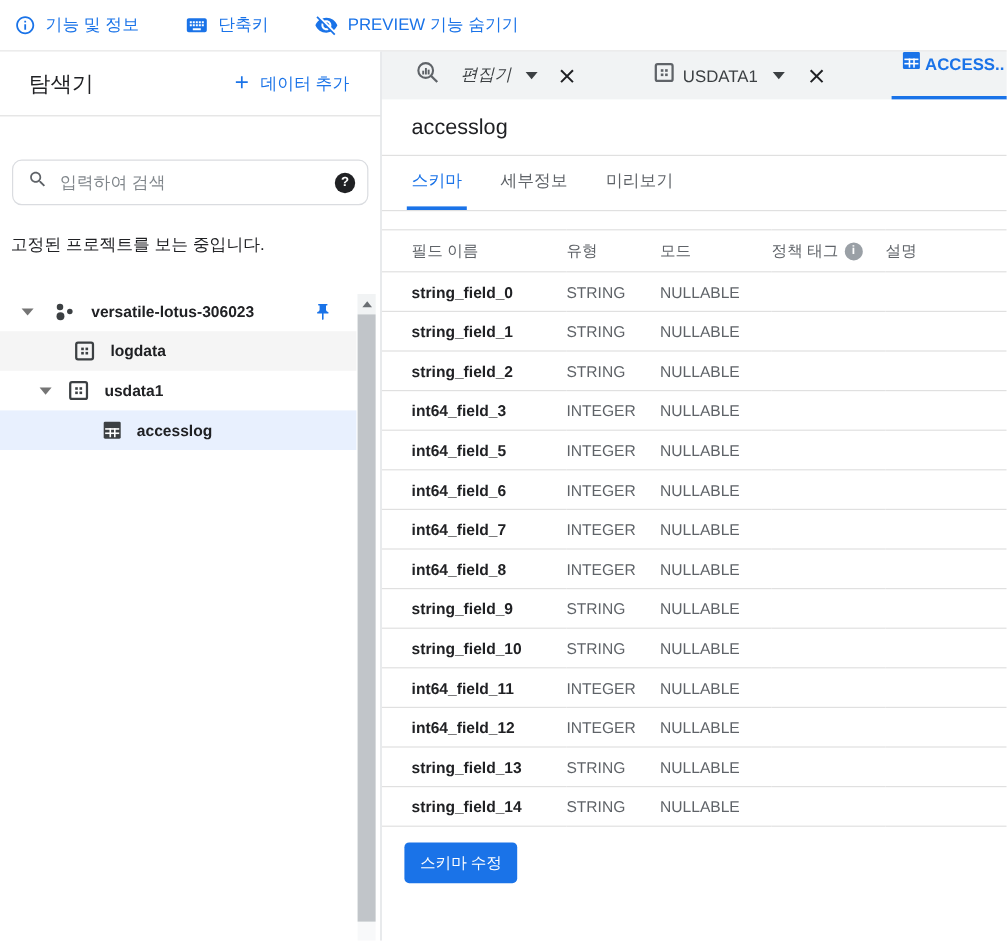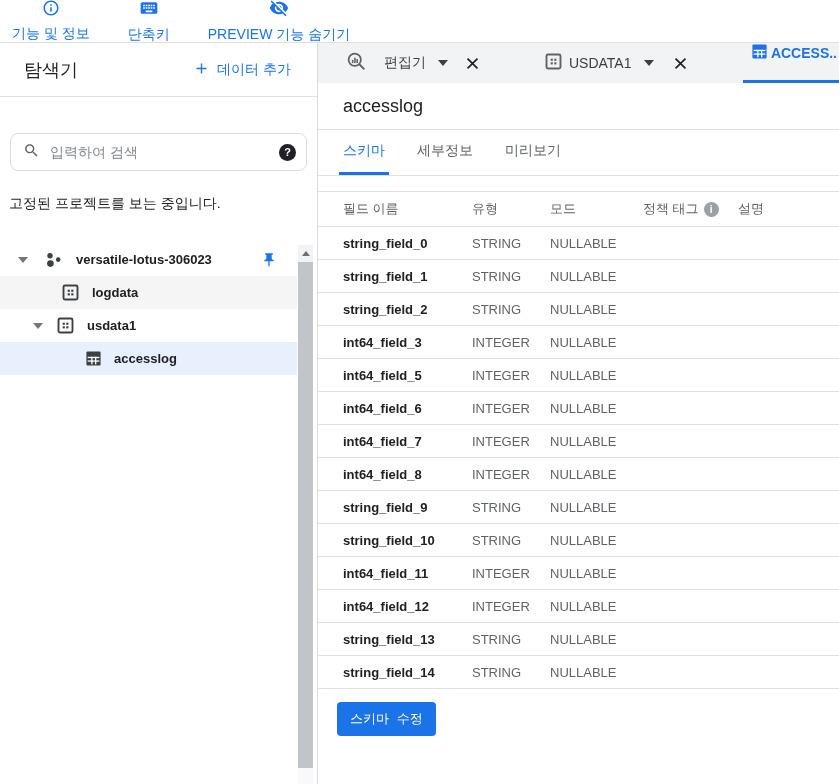--- a/index.html
+++ b/index.html
@@ -4,21 +4,21 @@
 <style>
   * { margin:0; padding:0; box-sizing:border-box; }
   html,body { width:839px; height:784px; overflow:hidden; background:#fff;
     font-family:"Liberation Sans","DejaVu Sans",sans-serif; color:#202124; }
   .app { position:relative; width:839px; height:784px; }
 
   
   .topbar { height:43px; display:flex; align-items:center; padding-left:12px;
     border-bottom:1px solid #e0e0e0; background:#fff; }
   .topbar-item { display:flex; align-items:center; gap:8px; color:#1a73e8;
-    font-size:14px; margin-right:38px; cursor:pointer; white-space:nowrap;flex-direction:column; }
+    font-size:14px; margin-right:38px; cursor:pointer; white-space:nowrap; }
   .topbar-item svg { display:block; }
 
   
   .main { display:flex; height:741px; }
 
   
   .explorer { width:318px; border-right:1px solid #dadce0; position:relative;
     background:#fff; flex:none; }
   .explorer-header { height:54px; display:flex; align-items:center;
     justify-content:space-between; padding:0 26px 0 24px; border-bottom:1px solid #e0e0e0; }
@@ -66,21 +66,21 @@
     border-right:4px solid transparent; border-bottom:5px solid #6b6f73; }
   .sb-thumb { position:absolute; top:17px; bottom:16px; left:0; right:0;
     background:#c1c5c9; }
 
   
   .content-col { flex:1; display:flex; flex-direction:column; min-width:0; }
 
   .tabstrip { height:40px; background:#f1f3f4; display:flex; align-items:stretch;
     flex:none; }
   .wtab { display:flex; align-items:center; cursor:pointer; }
-  .wtab-editor { margin-left:28px; }
+  .wtab-editor { margin-left:28px;font-style:italic; }
   .wtab-editor .wtab-label { margin-left:17px; }
   .wtab-editor .dd-caret { margin-left:12px; }
   .wtab-editor .close-x { margin-left:16px; }
   .wtab-dataset { margin-left:64px; }
   .wtab-dataset .wtab-label { margin-left:7px; }
   .wtab-dataset .dd-caret { margin-left:12px; }
   .wtab-dataset .close-x { margin-left:18px; }
   .wtab-label { font-size:14px; color:#3c4043; white-space:nowrap; }
   .dd-caret { width:0; height:0; border-left:5px solid transparent;
     border-right:5px solid transparent; border-top:6px solid #3c4043; cursor:pointer; }
@@ -110,21 +110,21 @@
   .col-mode { width:93px; }
   .col-policy { width:95px; }
   td.cell-name { font-weight:bold; color:#202124; padding-left:25px; }
   td.cell-type, td.cell-mode { color:#5f6368; }
   .policy-head { display:flex; align-items:center; gap:5px; }
   .info-badge { width:15px; height:15px; border-radius:50%; background:#9aa0a6;
     color:#fff; font-size:10px; font-weight:bold; font-style:normal;
     display:inline-flex; align-items:center; justify-content:center; }
 
   .edit-btn { margin:13px 0 0 19px; background:#1a73e8; color:#fff; border:none;
-    border-radius:4px; font-size:13px; font-family:Liberation Mono, monospace; padding:8px 13px;
+    border-radius:4px; font-size:13px; font-family:Liberation Serif, serif; padding:8px 13px;
     cursor:pointer; }
 </style>
 </head>
 <body>
 
 <div class="app">
 
   <div class="topbar">
     <div class="topbar-item">
       <span>

